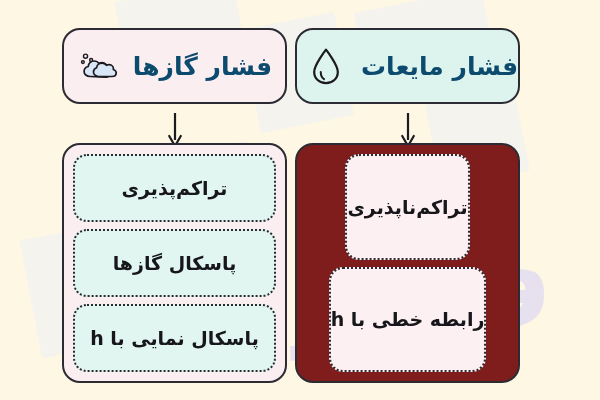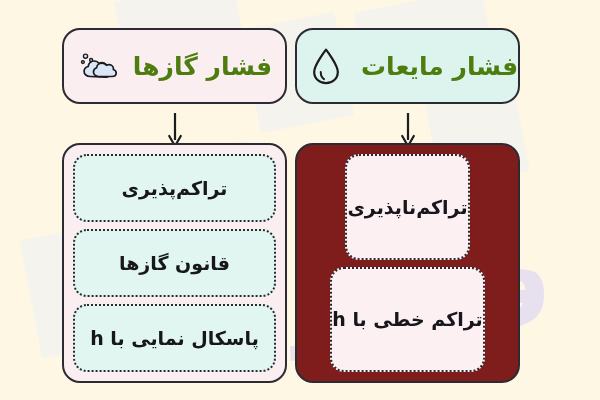--- a/index.html
+++ b/index.html
@@ -80,21 +80,21 @@
     gap: 14px;
     overflow: hidden;
   }
   .header-box.pink { background: #fbeef1; }
   .header-box.cyan { background: #ddf4ee; padding-left: 8px; }
 
   .header-title {
     direction: rtl;
     font-size: 25px;
     font-weight: bold;
-    color: #4d7c0f;
+    color: #0c4a6e;
     white-space: nowrap;
   }
 
   .header-icon {
     width: 42px;
     height: 42px;
     flex: 0 0 auto;
     display: block;
   }
 
@@ -194,21 +194,21 @@
       <svg class="arrow" viewBox="0 0 18 36">
         <path d="M9 1 L9 28" stroke="#1c1b20" stroke-width="2.2" fill="none"></path>
         <path d="M3.2 24 L9 34 L14.8 24" stroke="#1c1b20" stroke-width="2.2" fill="none" stroke-linecap="round" stroke-linejoin="round"></path>
       </svg>
 
       <div class="body-box pink">
         <div class="item cyan">
           <span class="item-label">تراکم‌پذیری</span>
         </div>
         <div class="item cyan">
-          <span class="item-label">قانون گازها</span>
+          <span class="item-label">پاسکال گازها</span>
         </div>
         <div class="item cyan">
           <span class="item-label">پاسکال نمایی با h</span>
         </div>
       </div>
     </div>
 
     <div class="col col-liquids">
 
       <div class="header-box cyan">
@@ -223,19 +223,19 @@
       <svg class="arrow" viewBox="0 0 18 36">
         <path d="M9 1 L9 28" stroke="#1c1b20" stroke-width="2.2" fill="none"></path>
         <path d="M3.2 24 L9 34 L14.8 24" stroke="#1c1b20" stroke-width="2.2" fill="none" stroke-linecap="round" stroke-linejoin="round"></path>
       </svg>
 
       <div class="body-box cyan">
         <div class="item pink">
           <span class="item-label">تراکم‌ناپذیری</span>
         </div>
         <div class="item pink">
-          <span class="item-label">تراکم خطی با h</span>
+          <span class="item-label">رابطه خطی با h</span>
         </div>
       </div>
     </div>
 
   </div>
 </div>
 
 </body></html>

